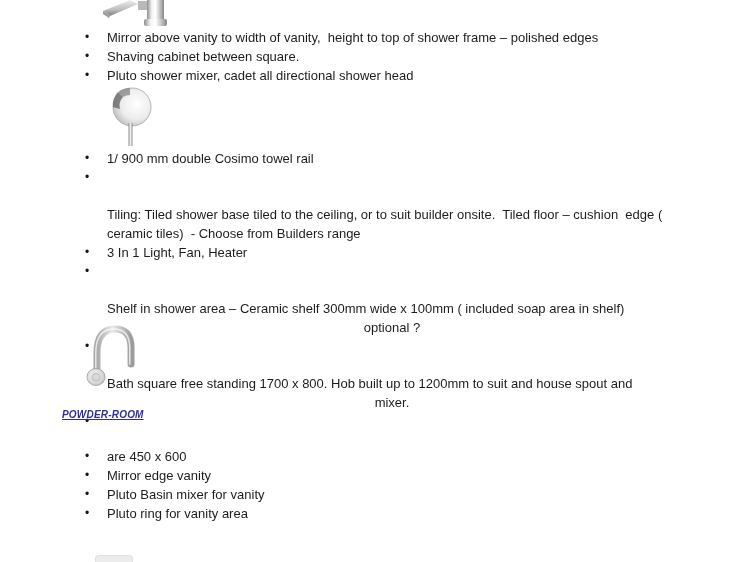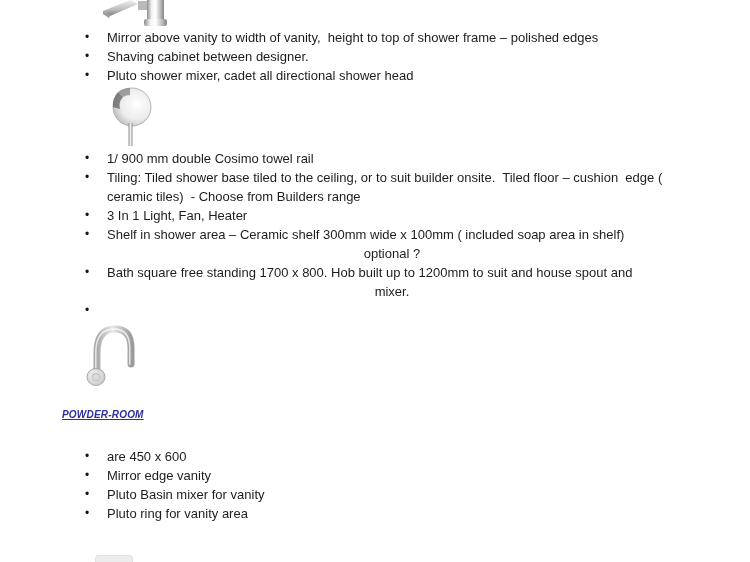--- a/index.html
+++ b/index.html
@@ -10,21 +10,21 @@
     overflow:hidden;
     font-family:"Liberation Sans", sans-serif;
     font-size:13px;
     line-height:19px;
     color:#1d1d1d;
   }
   .doc-list{position:absolute;left:62px;width:660px;}
   .li{position:relative;padding-left:45px;min-height:19px;}
   .li .bullet{position:absolute;left:23px;top:0;font-size:12px;color:#161616;}
   .li .txt{white-space:pre-wrap;}
-  .li.oneline .txt{white-space:pre;display:inline-block;}
+  .li.oneline .txt{white-space:pre;display:inline-block;margin-top:37px;}
   .cont{white-space:pre-wrap;}               
   .cont-margin{white-space:pre-wrap;margin-left:-45px;text-align:center;} 
   .heading{
     position:absolute;left:62px;top:405px;
     font-size:10px;font-weight:bold;font-style:italic;
     text-decoration:underline;
     letter-spacing:0.2px;
   }
   .photo{position:absolute;}
   .photo-basin{left:103px;top:-2px;}
@@ -65,21 +65,21 @@
     </svg>
   </div>
 
   <div class="doc-list" style="top:28px">
     <div class="li">
       <span class="bullet">•</span>
       <span class="txt">Mirror above vanity to width of vanity,  height to top of shower frame – polished edges</span>
     </div>
     <div class="li">
       <span class="bullet">•</span>
-      <span class="txt">Shaving cabinet between designer.</span>
+      <span class="txt">Shaving cabinet between square.</span>
     </div>
     <div class="li">
       <span class="bullet">•</span>
       <span class="txt">Pluto shower mixer, cadet all directional shower head</span>
     </div>
   </div>
 
   <div class="photo photo-mixer">
     <svg width="48" height="62" viewBox="0 0 48 62">
       <defs>

